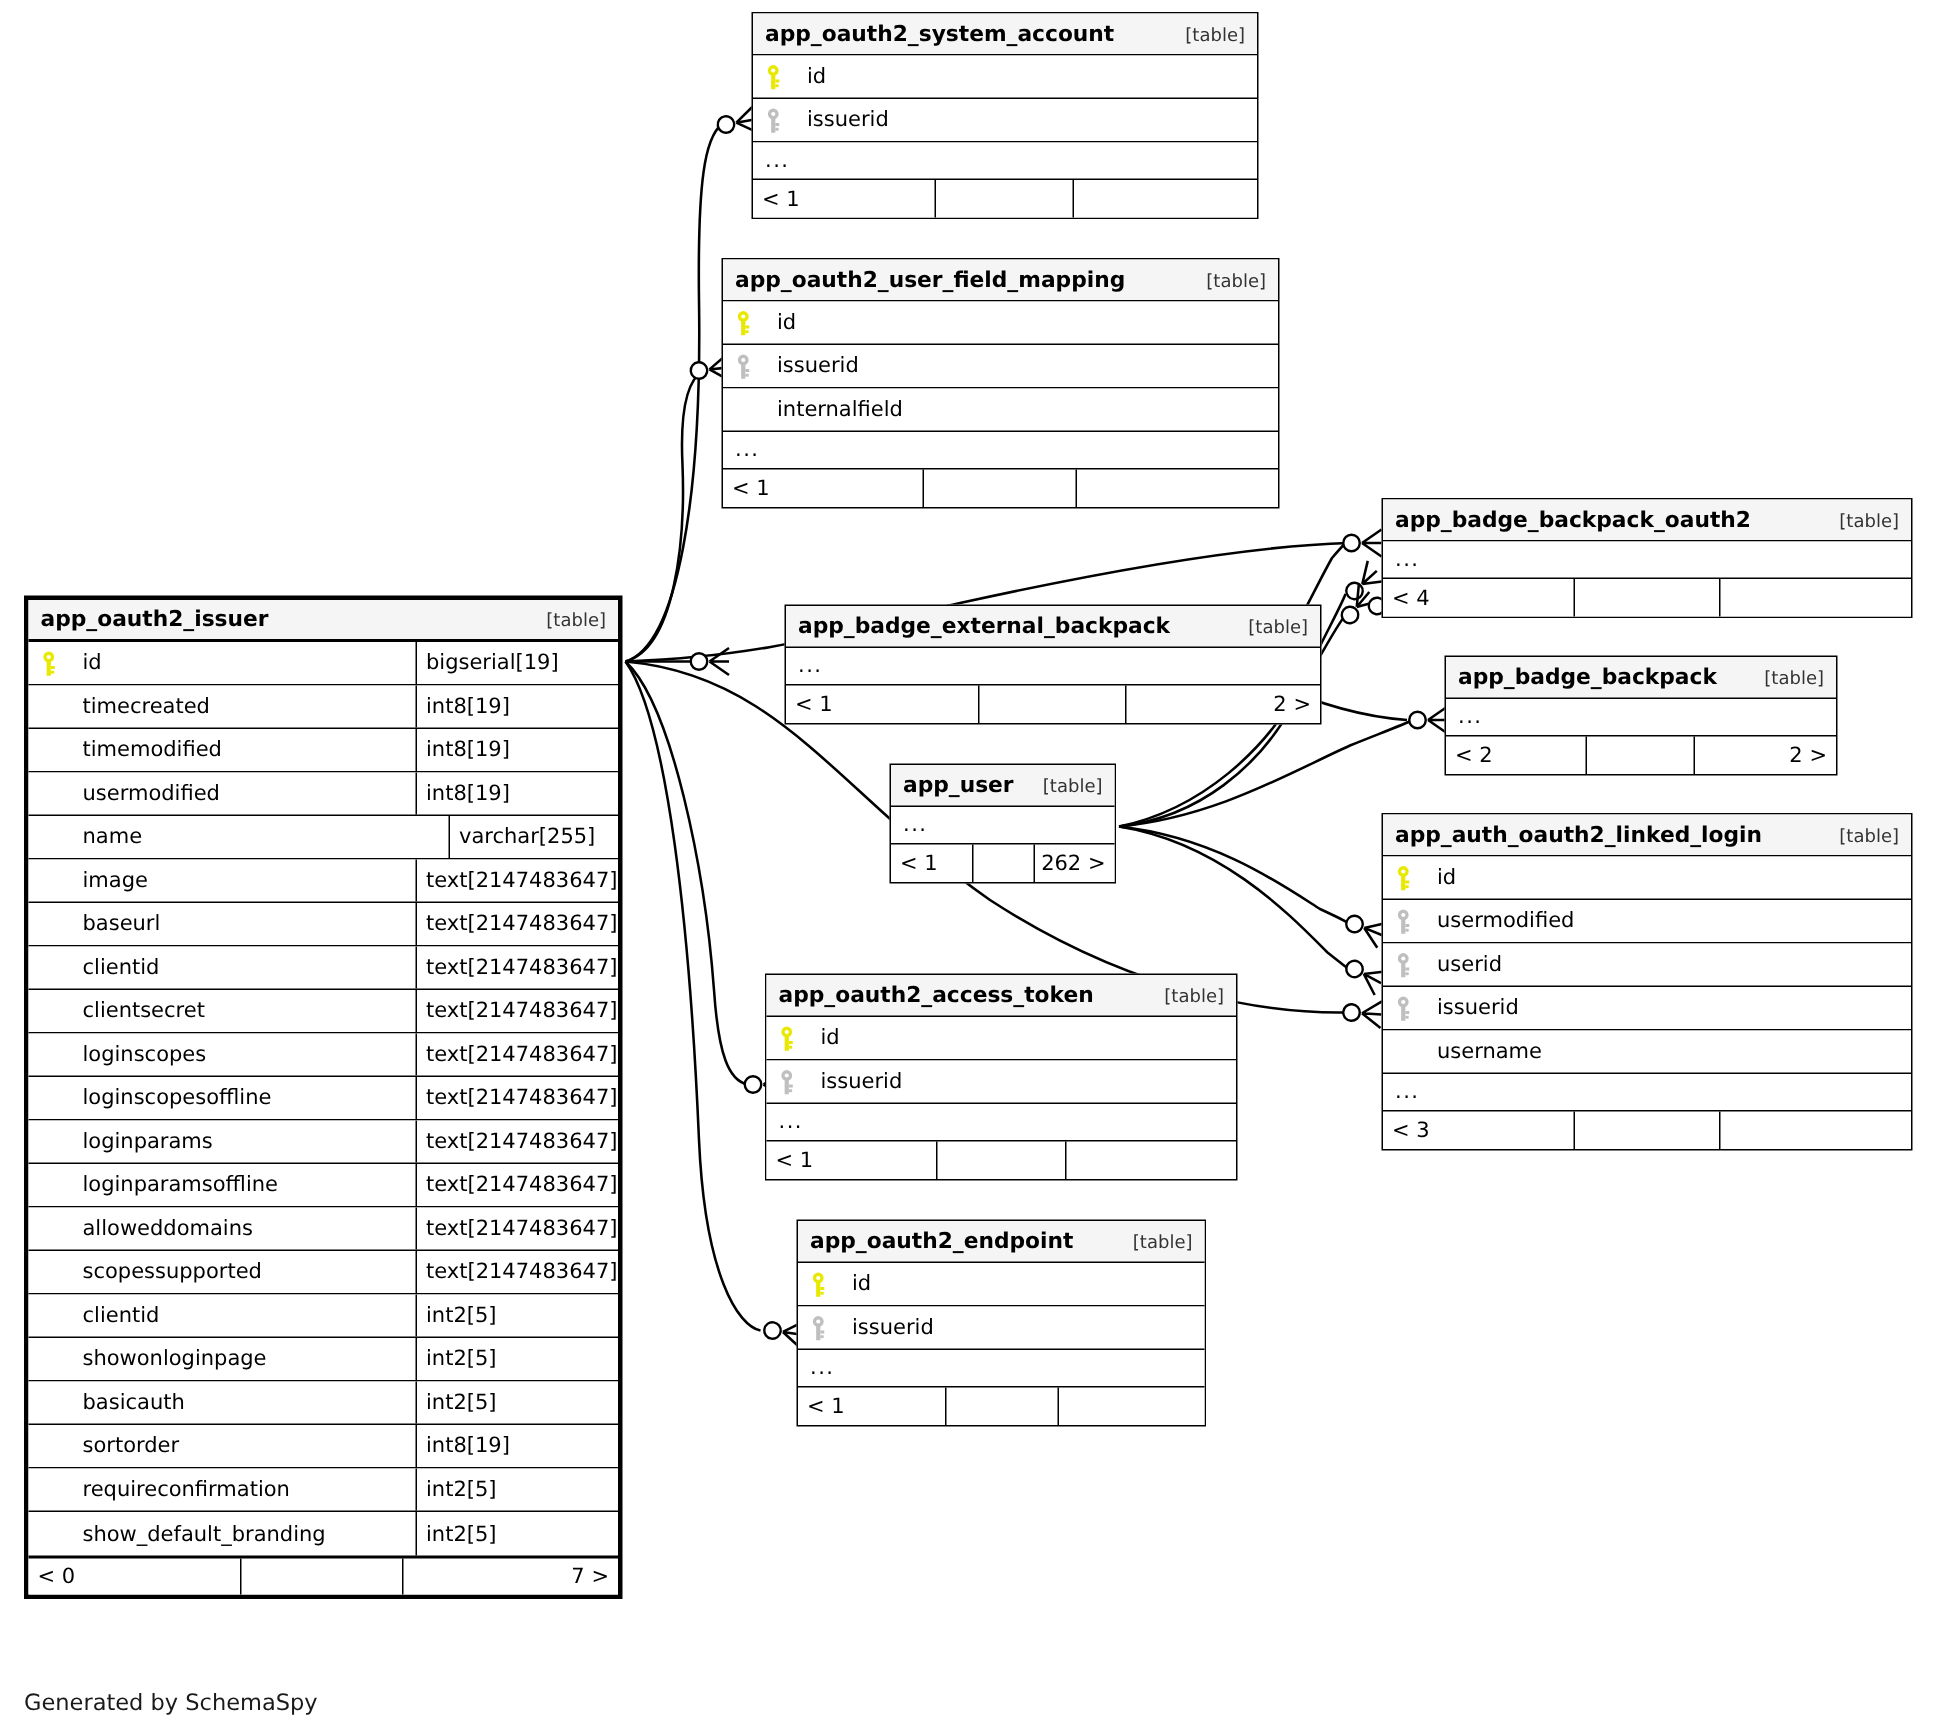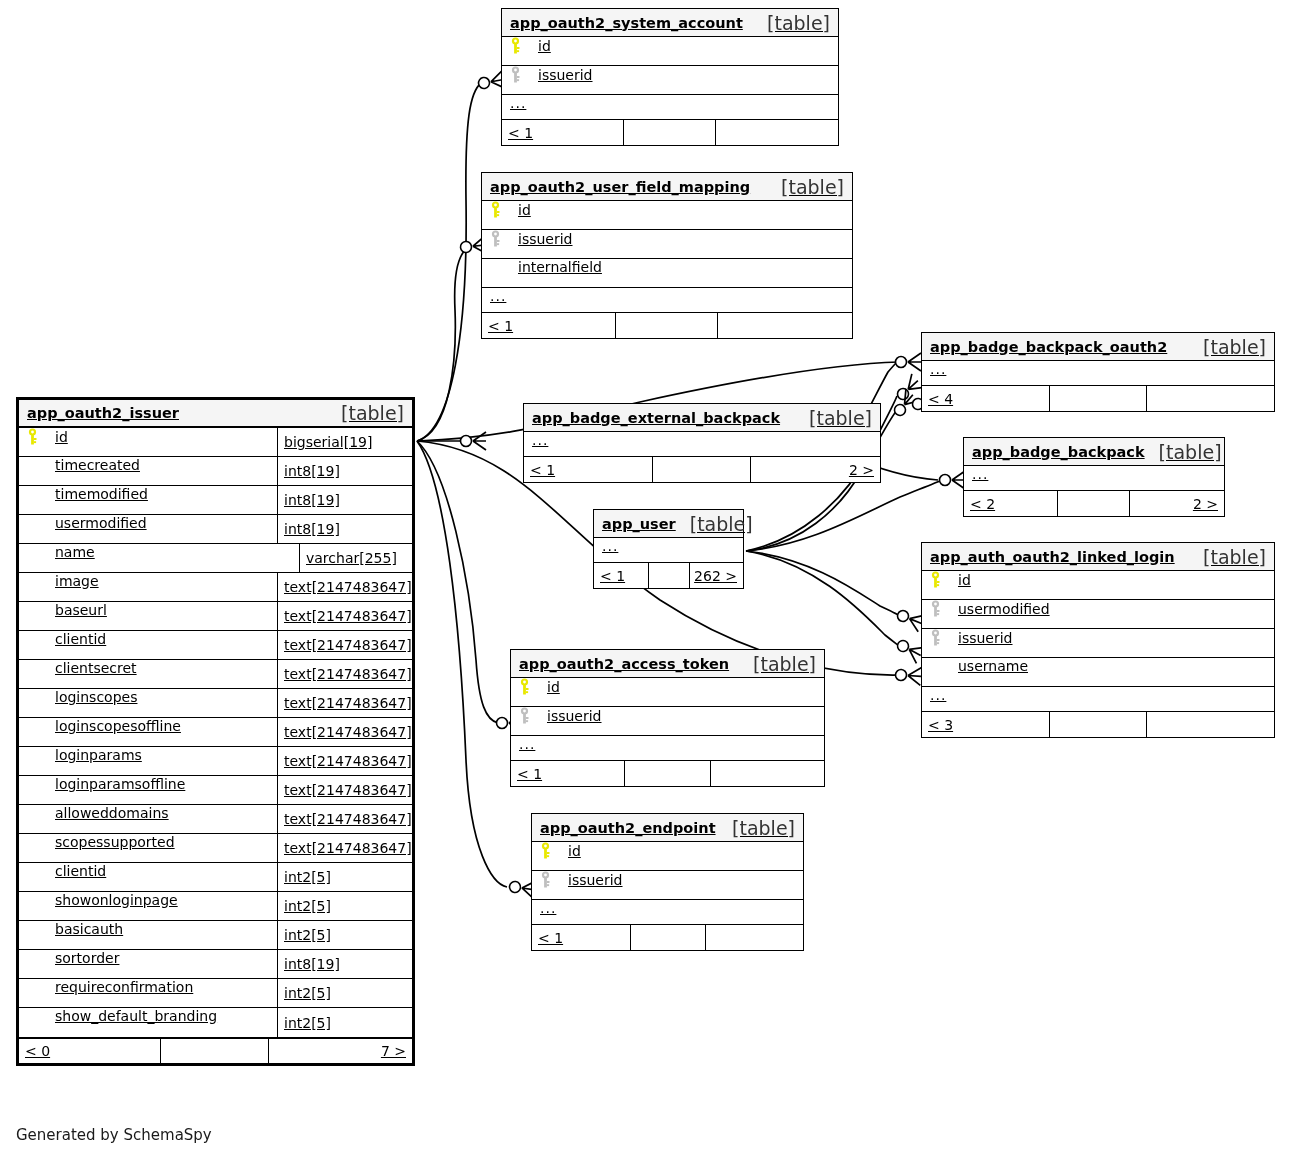--- a/index.html
+++ b/index.html
@@ -25,21 +25,20 @@
     width: 1291px;
     height: 1155px;
     pointer-events: none;
   }
   .table-box {
     position: absolute;
     box-sizing: border-box;
     background: #ffffff;
     border: 1px solid #000000;
     z-index: 5;
-    text-decoration: underline;
   }
   .table-box.thick {
     border-width: 3px;
   }
   .tbl-header {
     display: flex;
     align-items: center;
     justify-content: space-between;
     background: #f5f5f5;
     border-bottom: 1px solid #000000;
@@ -50,31 +49,31 @@
   .table-box.thick .tbl-header {
     border-bottom-width: 2px;
   }
   .tbl-name {
     font-weight: bold;
     font-size: 14.5px;
     color: #000000;
     white-space: nowrap;
   }
   .tbl-tag {
-    font-size: 19px;
+    font-size: 12px;
     color: #333333;
     padding-left: 14px;
     white-space: nowrap;
   }
   .tbl-rows {
     display: block;
   }
   .row {
     display: flex;
-    align-items: flex-start;
+    align-items: center;
     height: 29px;
     box-sizing: border-box;
     border-bottom: 1px solid #000000;
     background: #ffffff;
   }
   .row:last-child {
     border-bottom: none;
   }
   .row.ellipsis {
     height: 24px;
@@ -403,20 +402,34 @@
             <div class="col-name">
               <span class="keyslot">
                 <svg class="key-svg" width="11" height="17" viewBox="0 0 11 17" xmlns="http://www.w3.org/2000/svg">
                   <circle cx="5.5" cy="4" r="3.6" fill="#bfbfbf"></circle>
                   <circle cx="5.5" cy="4" r="1.4" fill="#ffffff"></circle>
                   <rect x="4.1" y="6.5" width="2.8" height="10" fill="#bfbfbf"></rect>
                   <rect x="6.9" y="10" width="2.6" height="2" fill="#bfbfbf"></rect>
                   <rect x="6.9" y="13.2" width="2.2" height="1.9" fill="#bfbfbf"></rect>
                 </svg>
               </span>
+              <span class="col-label">userid</span>
+            </div>
+          </div>
+          <div class="row">
+            <div class="col-name">
+              <span class="keyslot">
+                <svg class="key-svg" width="11" height="17" viewBox="0 0 11 17" xmlns="http://www.w3.org/2000/svg">
+                  <circle cx="5.5" cy="4" r="3.6" fill="#bfbfbf"></circle>
+                  <circle cx="5.5" cy="4" r="1.4" fill="#ffffff"></circle>
+                  <rect x="4.1" y="6.5" width="2.8" height="10" fill="#bfbfbf"></rect>
+                  <rect x="6.9" y="10" width="2.6" height="2" fill="#bfbfbf"></rect>
+                  <rect x="6.9" y="13.2" width="2.2" height="1.9" fill="#bfbfbf"></rect>
+                </svg>
+              </span>
               <span class="col-label">issuerid</span>
             </div>
           </div>
           <div class="row">
             <div class="col-name">
               <span class="keyslot"></span>
               <span class="col-label">username</span>
             </div>
           </div>
           <div class="row ellipsis">

